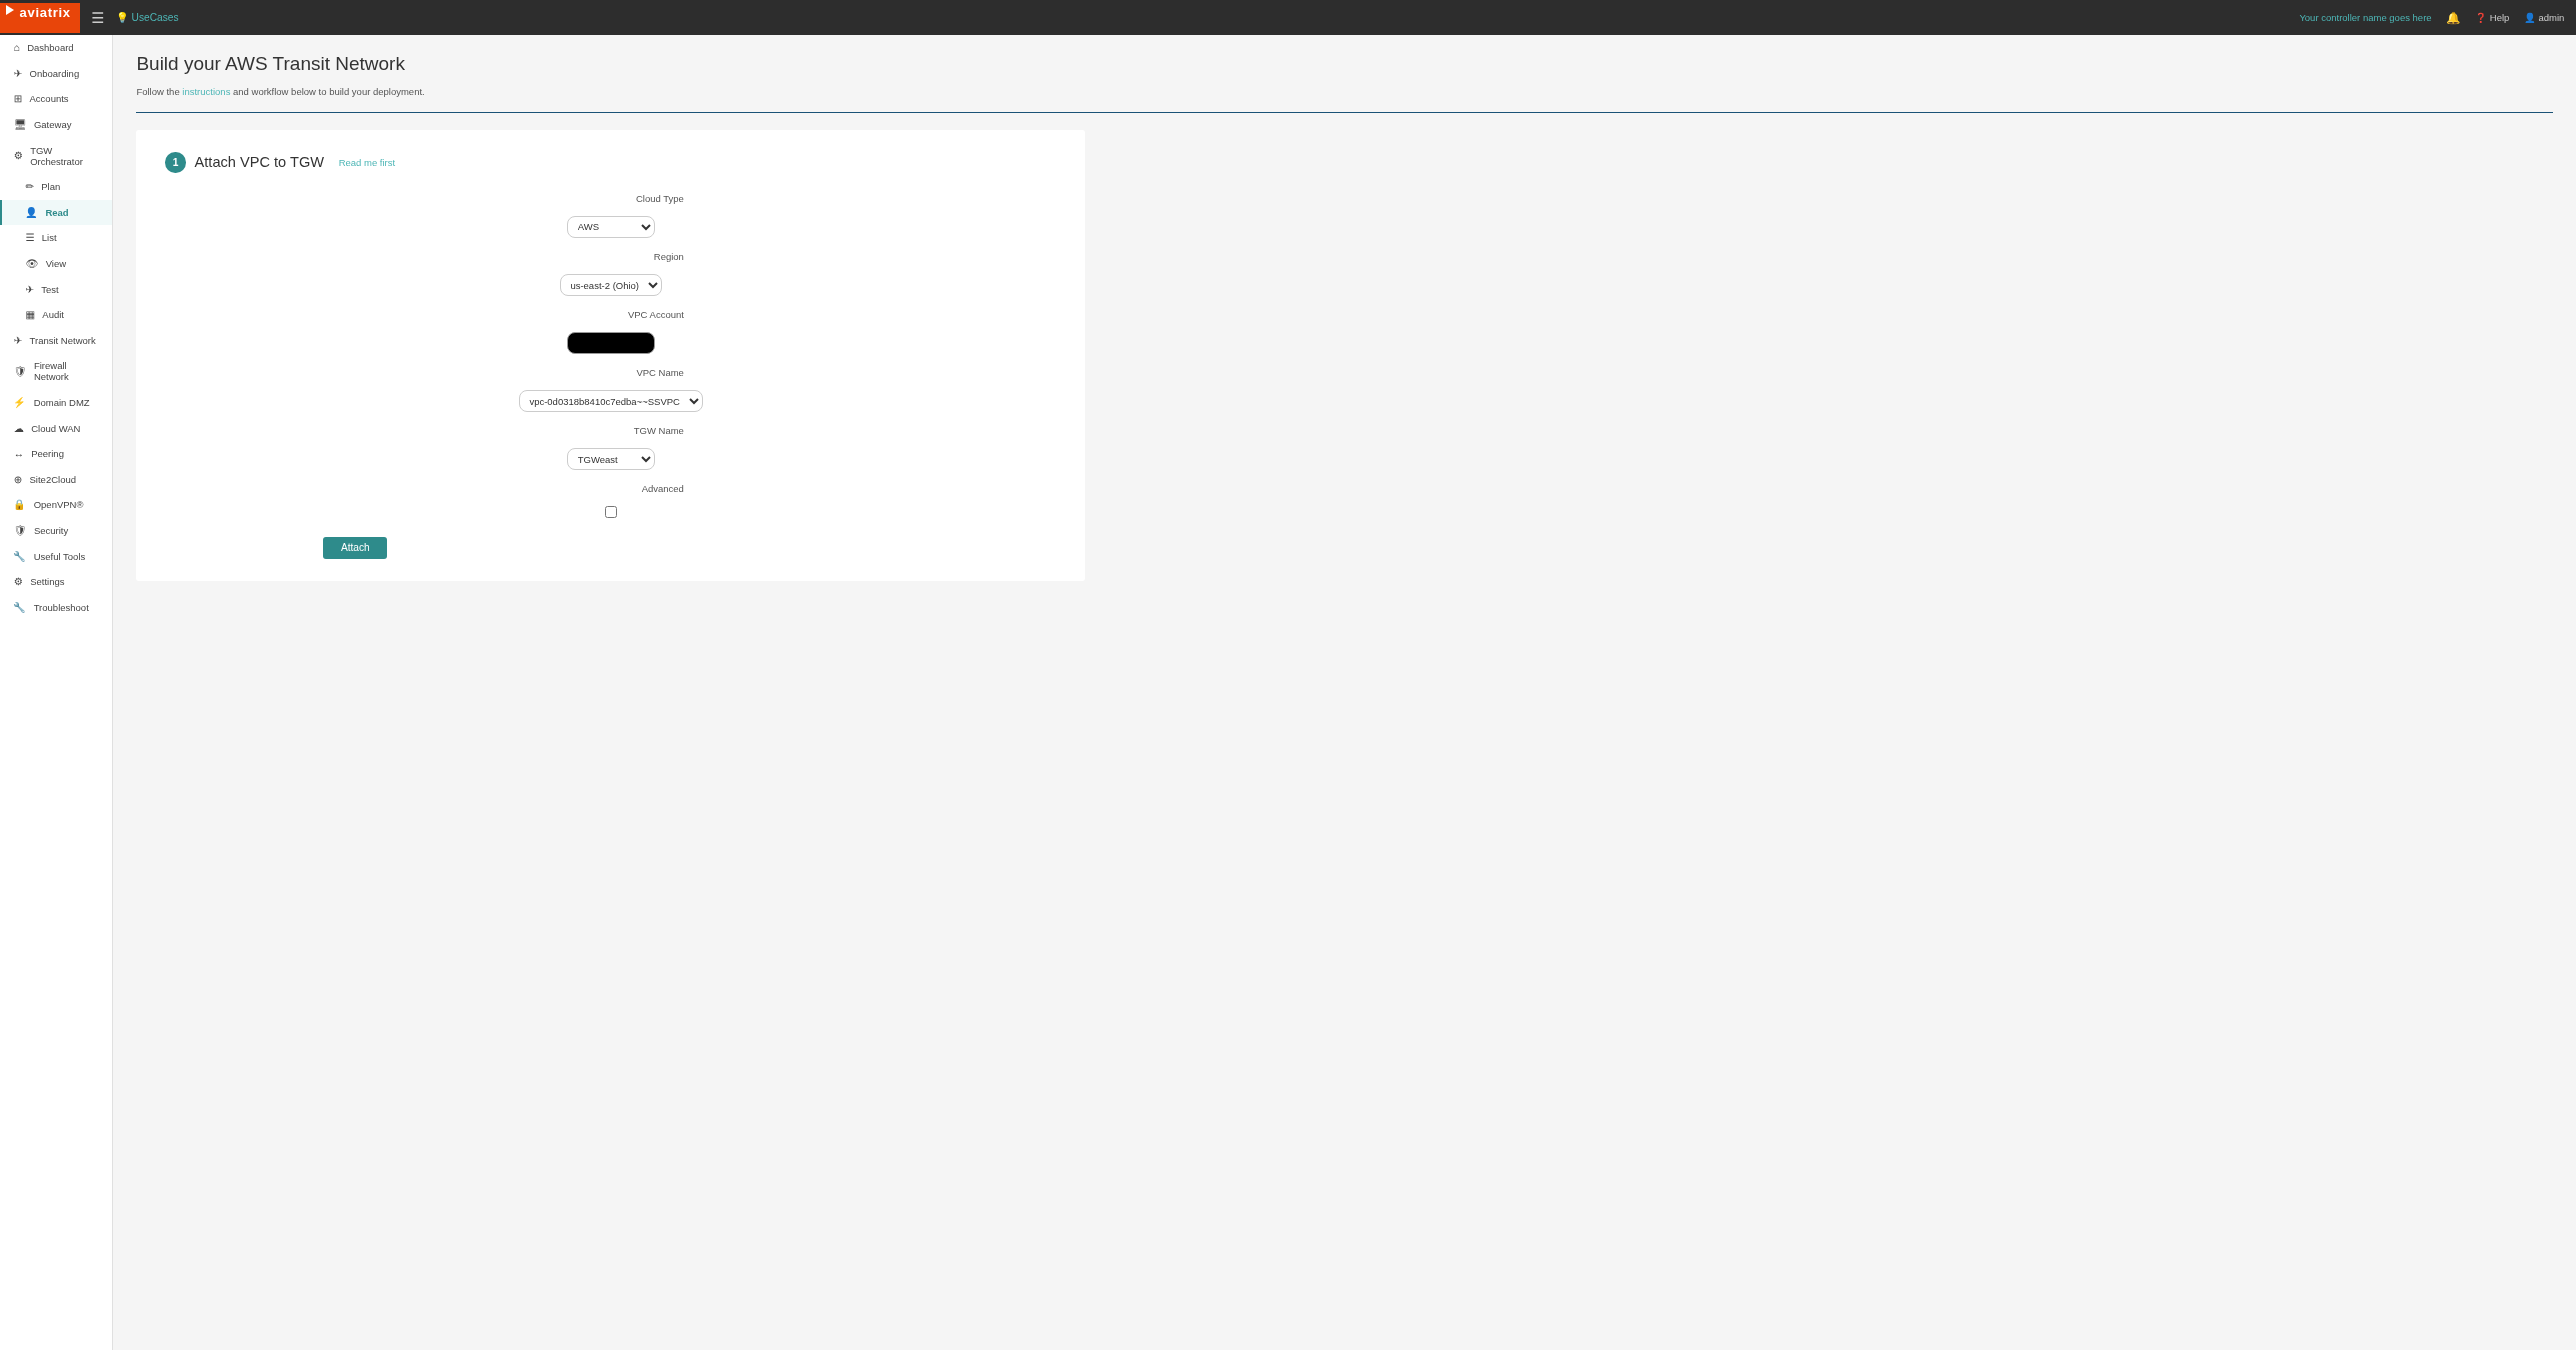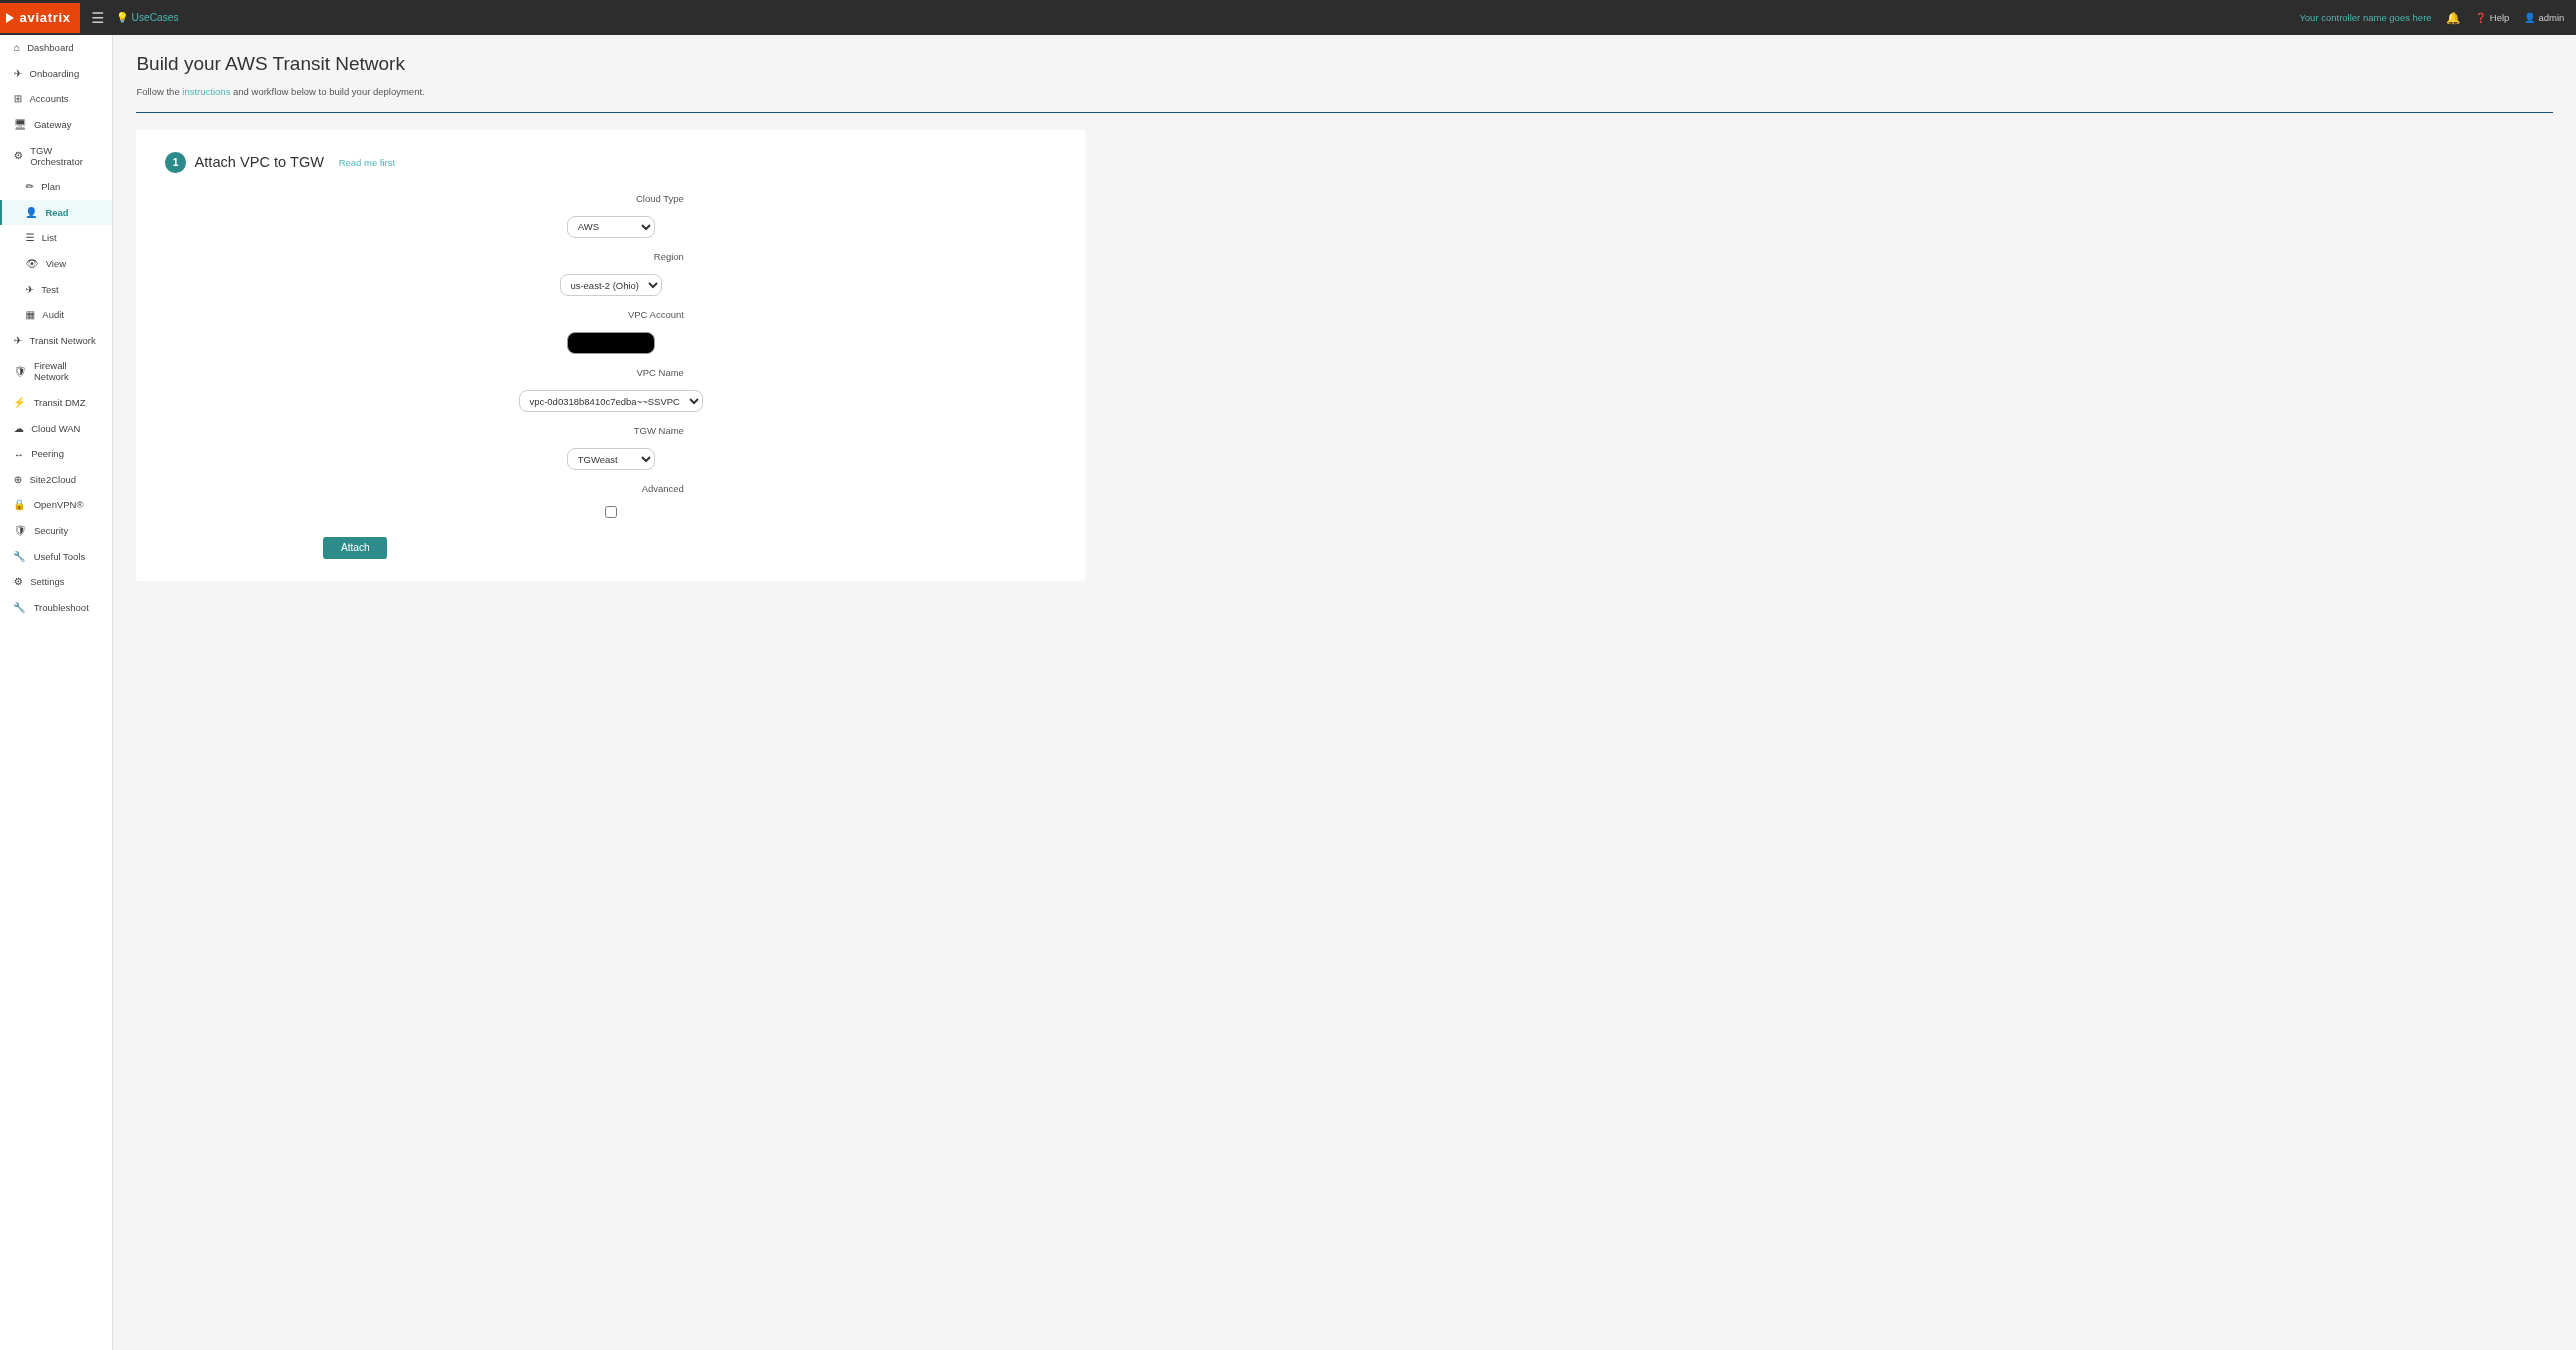--- a/index.html
+++ b/index.html
@@ -10,21 +10,21 @@
       background: #2d2d2d;
       height: 35px;
       display: flex;
       align-items: center;
       padding: 0 11.7px;
       flex-shrink: 0;
       gap: 11.7px;
     }
     .logo-area {
       display: flex;
-      align-items: center;
+      align-items: flex-start;
       gap: 5.8px;
       background: #e8450a;
       padding: 2.9px 8.8px 2.9px 5.8px;
       margin: -5.8px -5.8px -5.8px -11.7px;
       height: 30px;
     }
     .logo-triangle {
       width: 0;
       height: 0;
       border-left: 8.8px solid white;
@@ -303,21 +303,21 @@
     <div class="section-header">
       <span class="sidebar-icon">✈</span>
       <span>Transit Network</span>
     </div>
     <div class="section-header">
       <span class="sidebar-icon">🛡</span>
       <span>Firewall Network</span>
     </div>
     <div class="section-header">
       <span class="sidebar-icon">⚡</span>
-      <span>Transit DMZ</span>
+      <span>Domain DMZ</span>
     </div>
     <div class="section-header">
       <span class="sidebar-icon">☁</span>
       <span>Cloud WAN</span>
     </div>
     <div class="section-header">
       <span class="sidebar-icon">↔</span>
       <span>Peering</span>
     </div>
     <div class="section-header">

